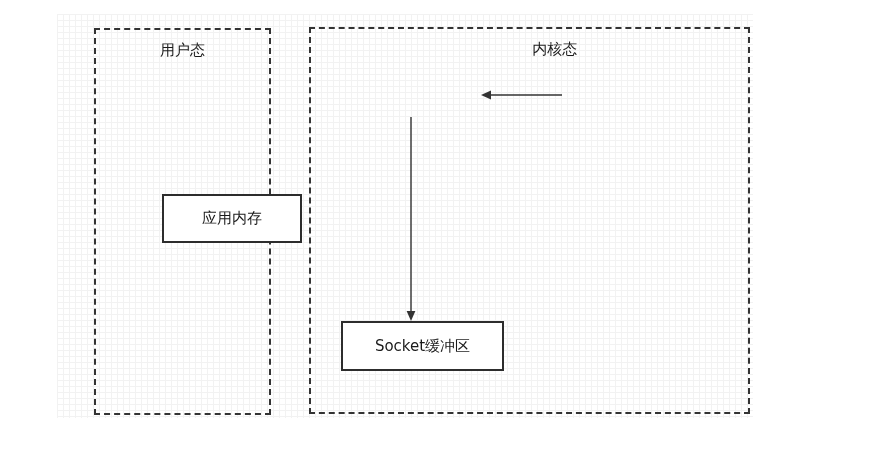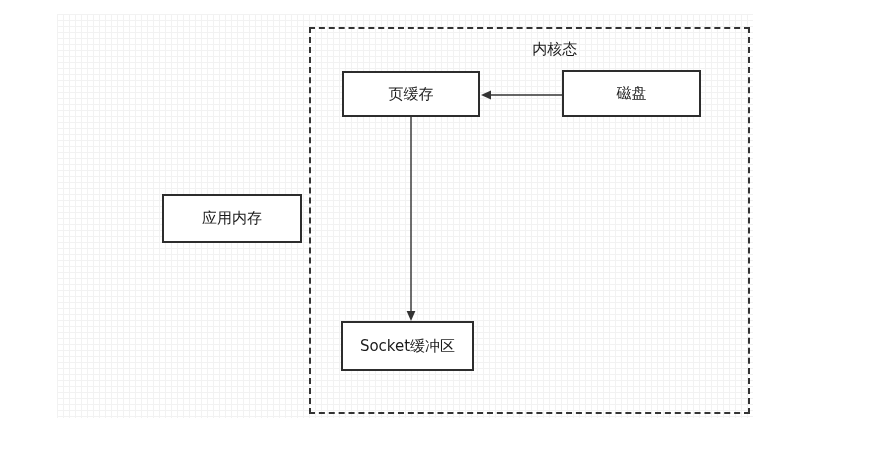--- a/index.html
+++ b/index.html
@@ -66,56 +66,57 @@
     display: flex;
     align-items: center;
     justify-content: center;
     font-size: 15px;
     color: #1a1a1a;
     white-space: nowrap;
   }
   .node.app-memory  { left: 114px; top: 194px; width: 140px; height: 49px; margin-left: 48px; }
   .node.page-cache  { left: 342px; top: 71px;  width: 138px; height: 46px; }
   .node.disk        { left: 562px; top: 70px;  width: 139px; height: 47px; }
-  .node.socket-buf  { left: 341px; top: 321px; width: 133px; height: 50px; }
+  .node.socket-buf  { left: 341px; top: 321px; width: 163px; height: 50px; }
   .edges-overlay {
     position: absolute;
     left: 0;
     top: 0;
     width: 872px;
     height: 463px;
     pointer-events: none;
   }
 </style>
 </head>
 <body>
 
 <div class="canvas">
 
   <div class="grid"></div>
 
+  <div class="container-box user-mode">
+    <div class="container-label">用户态</div>
+  </div>
 
   <div class="container-box kernel-mode">
     <div class="container-label">内核态</div>
   </div>
 
   <svg class="edges-overlay" viewBox="0 0 872 463" xmlns="http://www.w3.org/2000/svg">
 
     <g>
       <line x1="562" y1="95" x2="490" y2="95" stroke="#333333" stroke-width="1.4"></line>
       <polygon points="481,95 491,90.6 491,99.4" fill="#333333"></polygon>
     </g>
 
     <g>
       <line x1="411" y1="117" x2="411" y2="312" stroke="#333333" stroke-width="1.4"></line>
       <polygon points="411,321 406.6,311 415.4,311" fill="#333333"></polygon>
     </g>
   </svg>
 
   <div class="node app-memory">应用内存</div>
 
-  <div class="node page-cache">页缓存</div>
 
-  <div class="node disk">磁盘</div>
 
   <div class="node socket-buf">Socket缓冲区</div>
 
 </div>
 
 </body></html>

